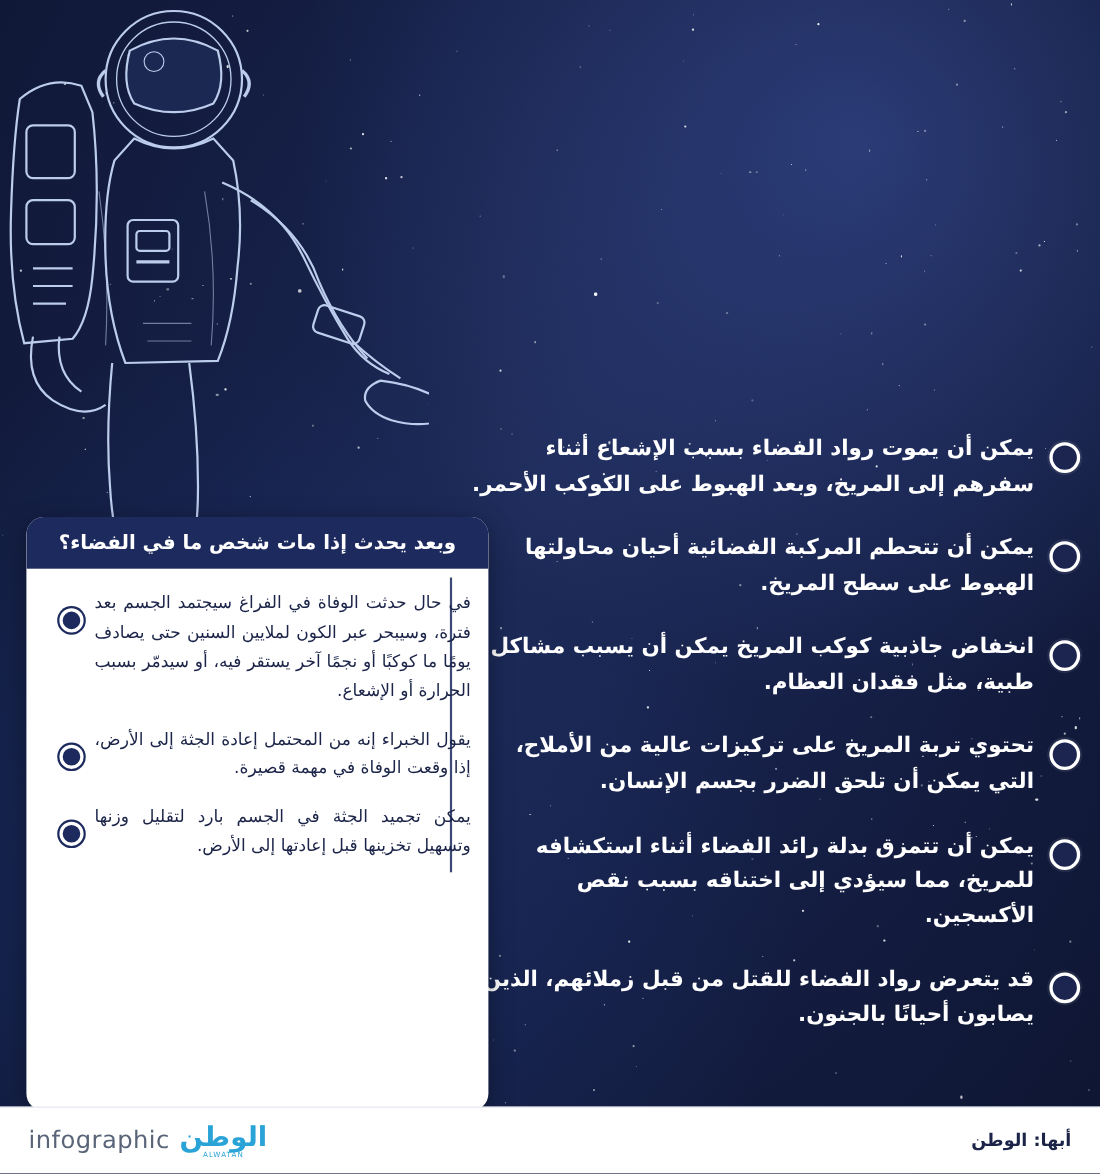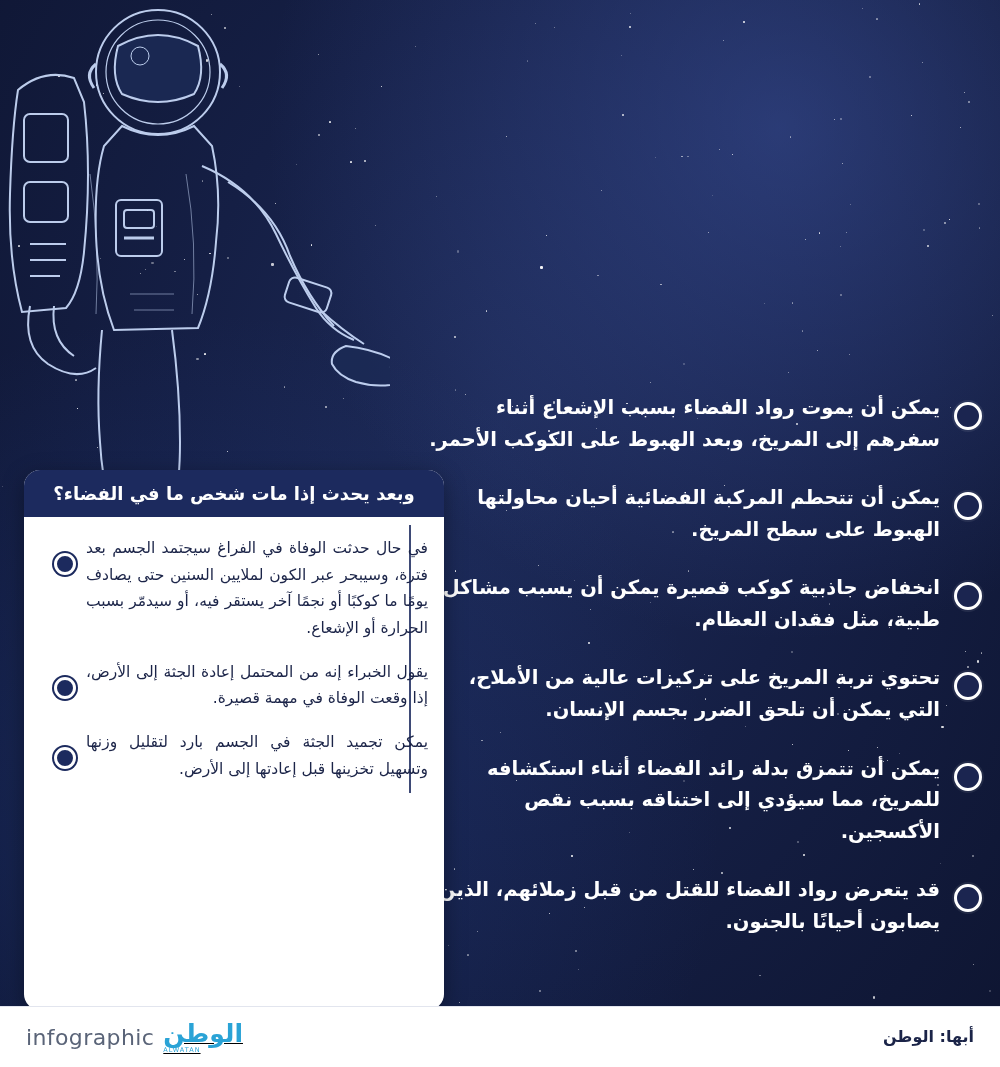--- a/index.html
+++ b/index.html
@@ -92,27 +92,27 @@
 
   
   .footer{
     position:absolute;left:0;right:0;bottom:0;height:60px;background:#ffffff;
     border-top:1px solid #e2e5ee;
   }
   .brand{
     position:absolute;left:26px;top:14px;display:flex;align-items:center;gap:9px;
   }
   .brand-logo{
-    display:flex;align-items:center;gap:4px;text-decoration:underline;
+    display:flex;align-items:center;gap:4px;
   }
   .brand-logo .ar{
     color:#2aa3d6;font-size:25px;font-weight:bold;line-height:1;
   }
   .brand-logo .sub{
-    display:block;color:#2aa3d6;font-size:6.5px;letter-spacing:1px;text-align:left;
+    display:block;color:#2aa3d6;font-size:6.5px;letter-spacing:1px;text-align:center;
   }
   .brand .word{color:#5a6478;font-size:22px;letter-spacing:.4px;}
   .src{
     position:absolute;right:26px;top:20px;color:#1b2448;font-size:16px;font-weight:bold;
   }
 </style>
 </head>
 <body>
 
 <div id="poster">
@@ -402,21 +402,21 @@
     <div class="brow">
       <div class="bdot"></div>
       <div class="btxt">يمكن أن يموت رواد الفضاء بسبب الإشعاع أثناء سفرهم إلى المريخ، وبعد الهبوط على الكوكب الأحمر.</div>
     </div>
     <div class="brow">
       <div class="bdot"></div>
       <div class="btxt">يمكن أن تتحطم المركبة الفضائية أحيان محاولتها الهبوط على سطح المريخ.</div>
     </div>
     <div class="brow">
       <div class="bdot"></div>
-      <div class="btxt">انخفاض جاذبية كوكب قصيرة يمكن أن يسبب مشاكل طبية، مثل فقدان العظام.</div>
+      <div class="btxt">انخفاض جاذبية كوكب المريخ يمكن أن يسبب مشاكل طبية، مثل فقدان العظام.</div>
     </div>
     <div class="brow">
       <div class="bdot"></div>
       <div class="btxt">تحتوي تربة المريخ على تركيزات عالية من الأملاح، التي يمكن أن تلحق الضرر بجسم الإنسان.</div>
     </div>
     <div class="brow">
       <div class="bdot"></div>
       <div class="btxt">يمكن أن تتمزق بدلة رائد الفضاء أثناء استكشافه للمريخ، مما سيؤدي إلى اختناقه بسبب نقص الأكسجين.</div>
     </div>
     <div class="brow">

